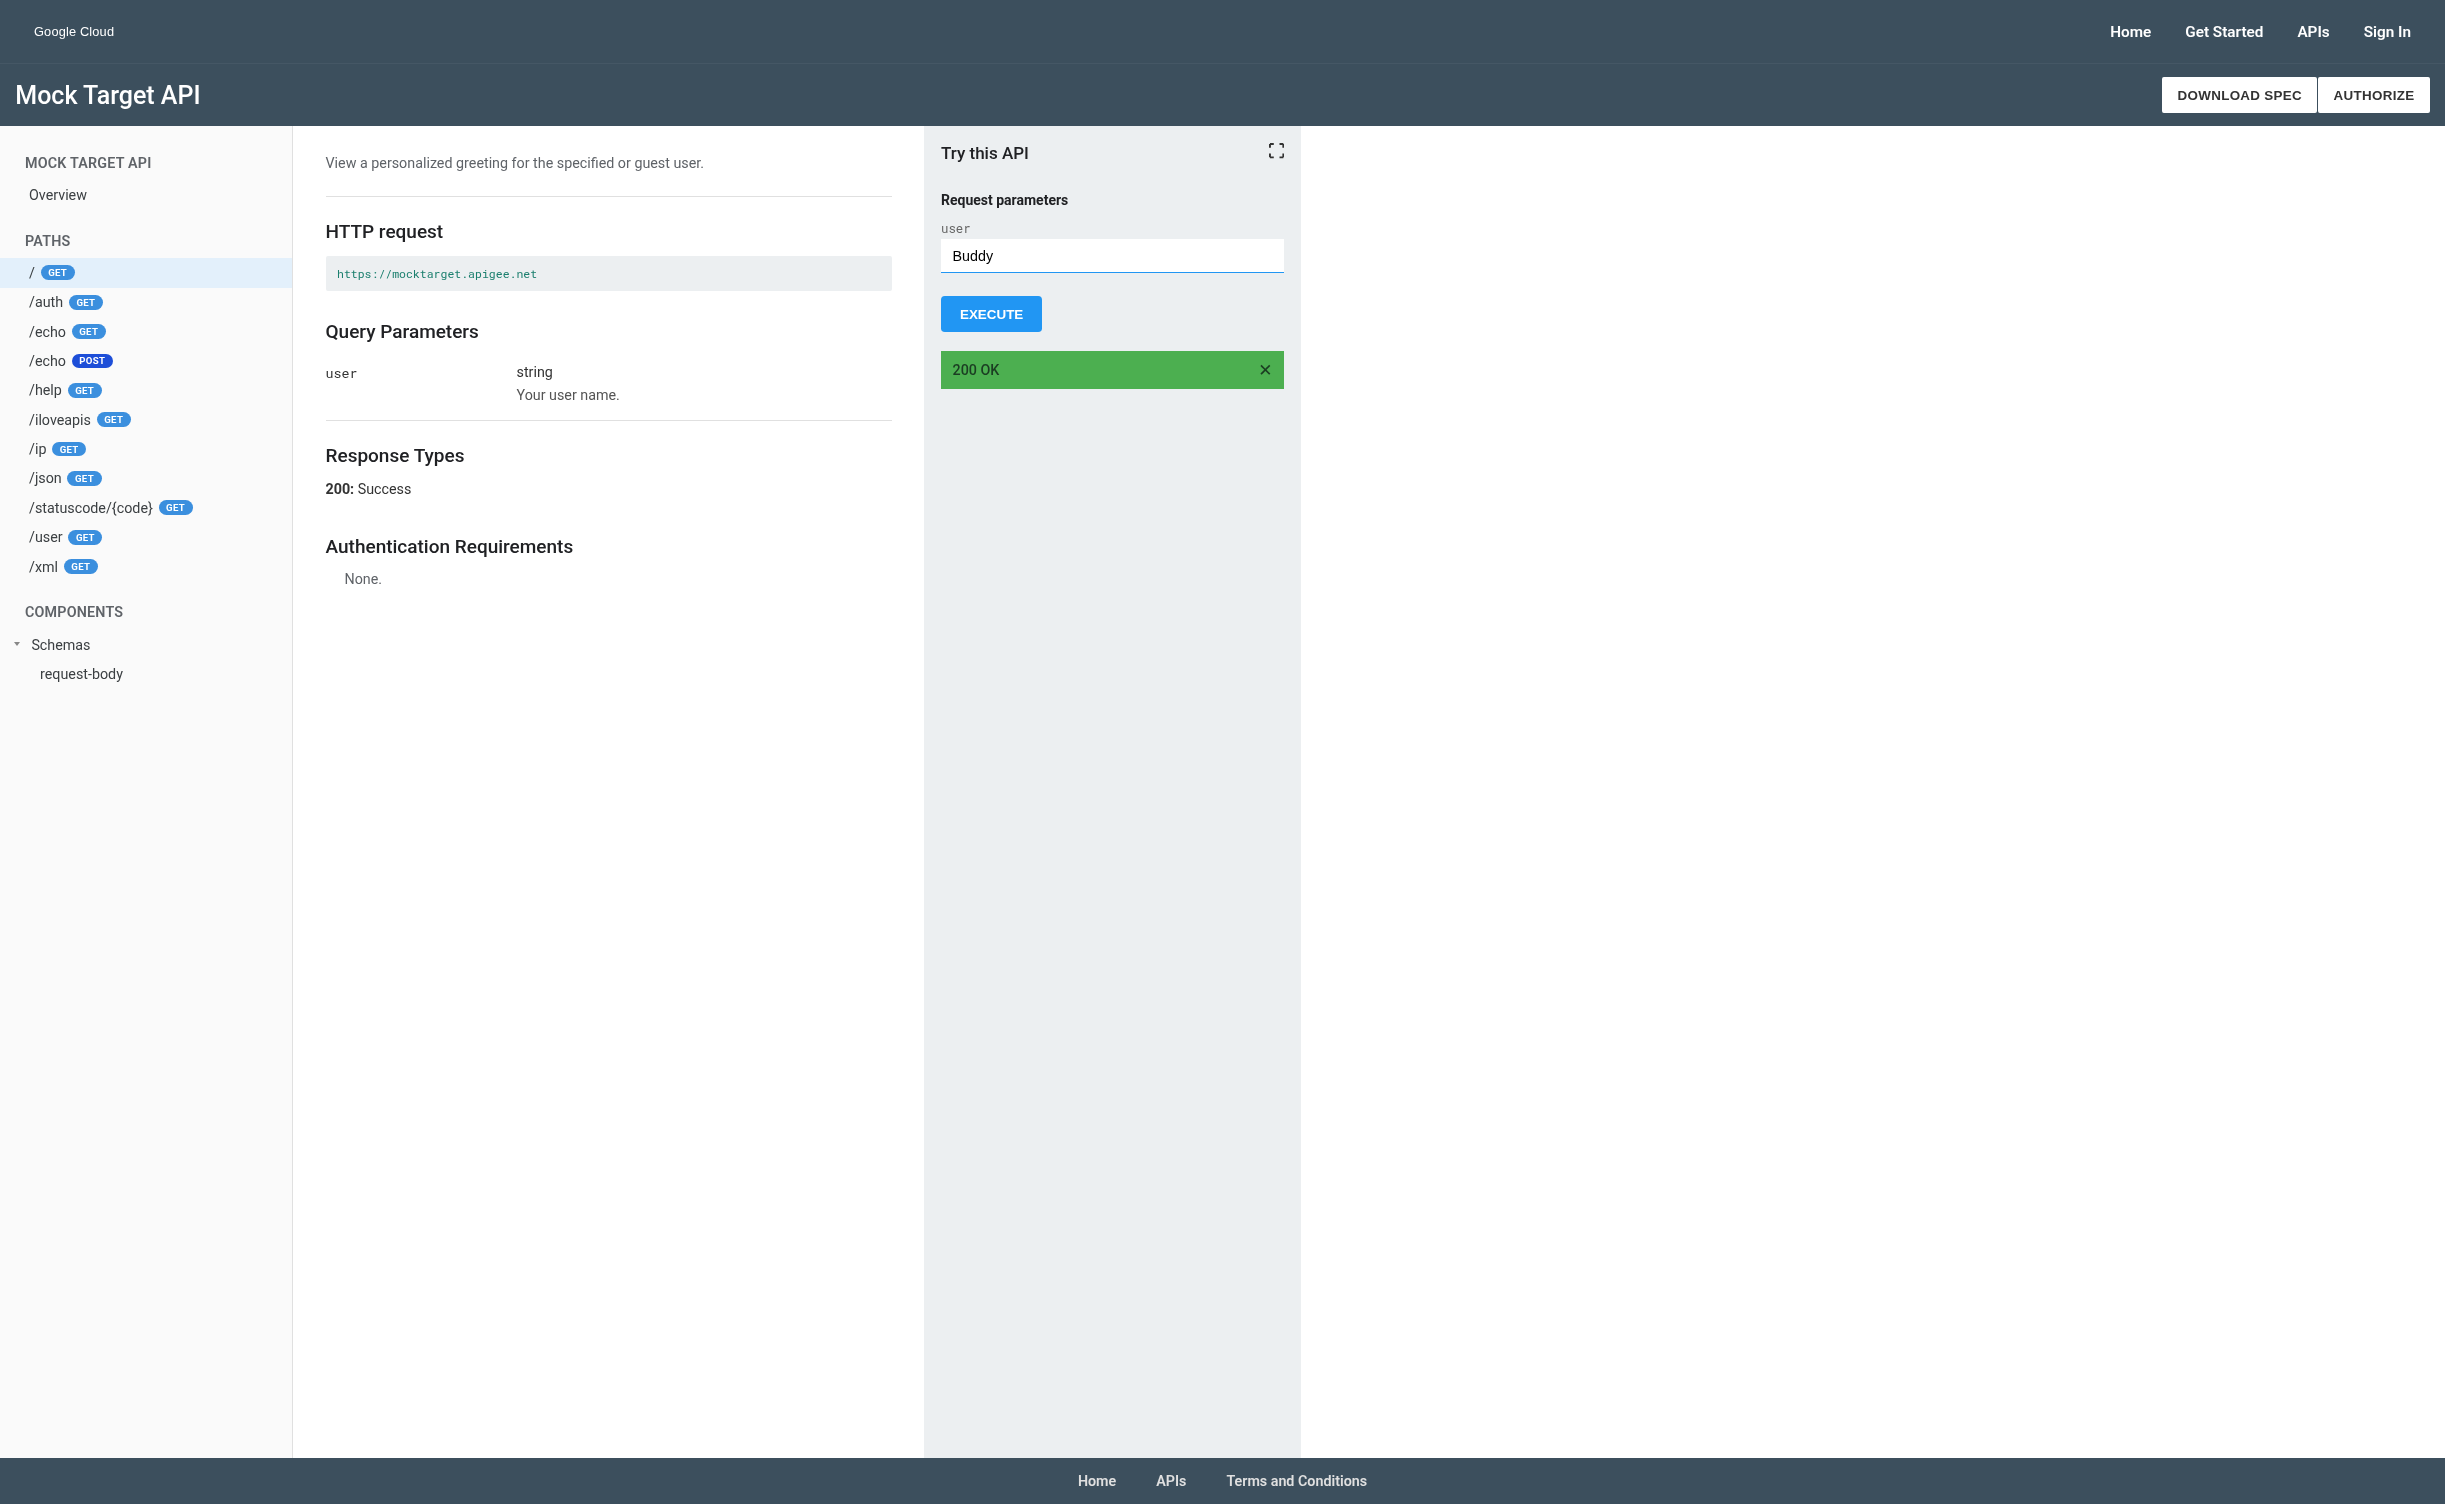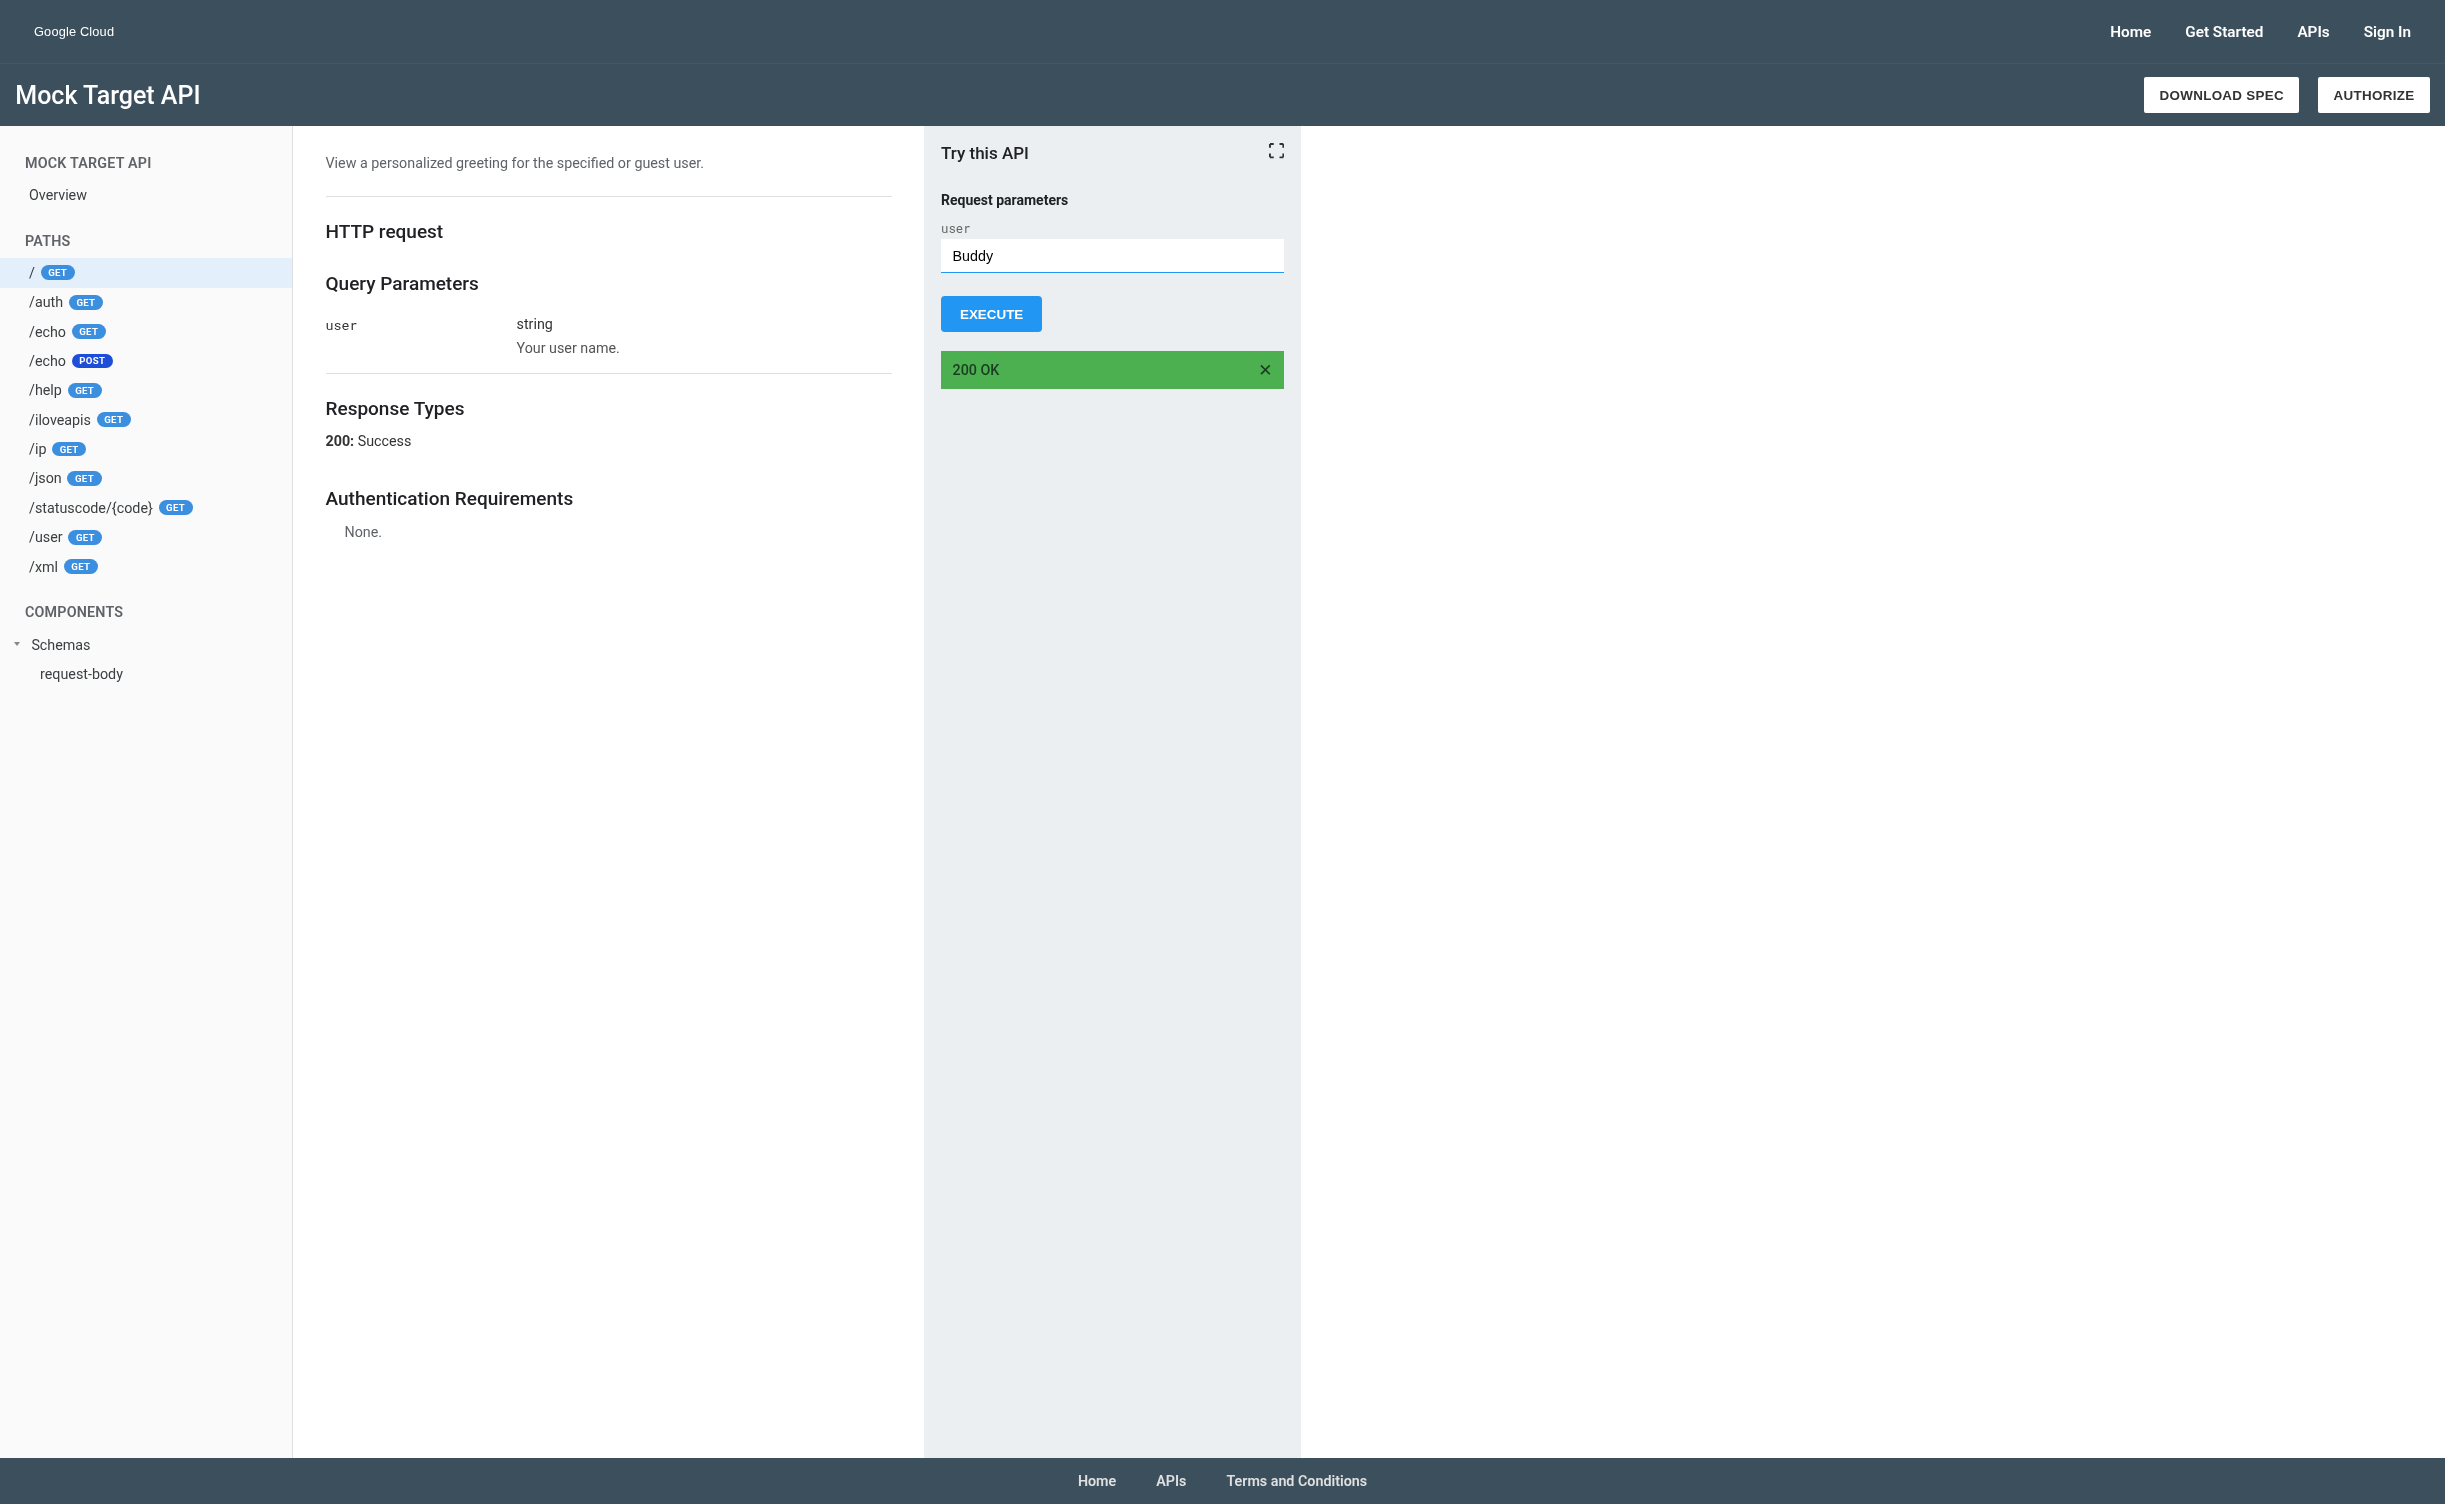--- a/index.html
+++ b/index.html
@@ -21,21 +21,21 @@
     .subbar {
       background: #3c4f5d;
       height: 63px;
       display: flex;
       align-items: center;
       padding: 0 15.3px;
       justify-content: space-between;
       border-top: 1px solid rgba(255,255,255,.05);
     }
     .subbar h1 { color: #fff; font-size: 25px; font-weight: 500; }
-    .subbar .actions { display: flex; gap: 19px; }
+    .subbar .actions { display: flex; gap: 1px; }
     .btn-white { background: #fff; color: #333; border: none; font-weight: 600; padding: 10.5px 15.3px; font-size: 13.4px; letter-spacing: 0.3px; cursor: pointer; border-radius: 1.9px; }
 
     .layout { display: flex; height: calc(100vh - 126px - 46px); }
 
     .sidebar {
       width: 293px;
       border-right: 1px solid #e0e0e0;
       background: #fafafa;
       overflow-y: auto;
       padding-top: 19px;
@@ -183,20 +183,21 @@
     </a>
     <div class="side-sublink">request-body</div>
   </aside>
 
   <div class="main">
     <div class="content">
       <div class="desc">View a personalized greeting for the specified or guest user.</div>
       <hr>
 
       <h3>HTTP request</h3>
+      <div class="codeblock">https://mocktarget.apigee.net</div>
 
       <h3 style="margin-top:29px">Query Parameters</h3>
       <div class="param-row">
         <div class="param-name">user</div>
         <div class="param-info">
           <div class="param-type">string</div>
           <div class="param-desc">Your user name.</div>
         </div>
       </div>
       <hr>

